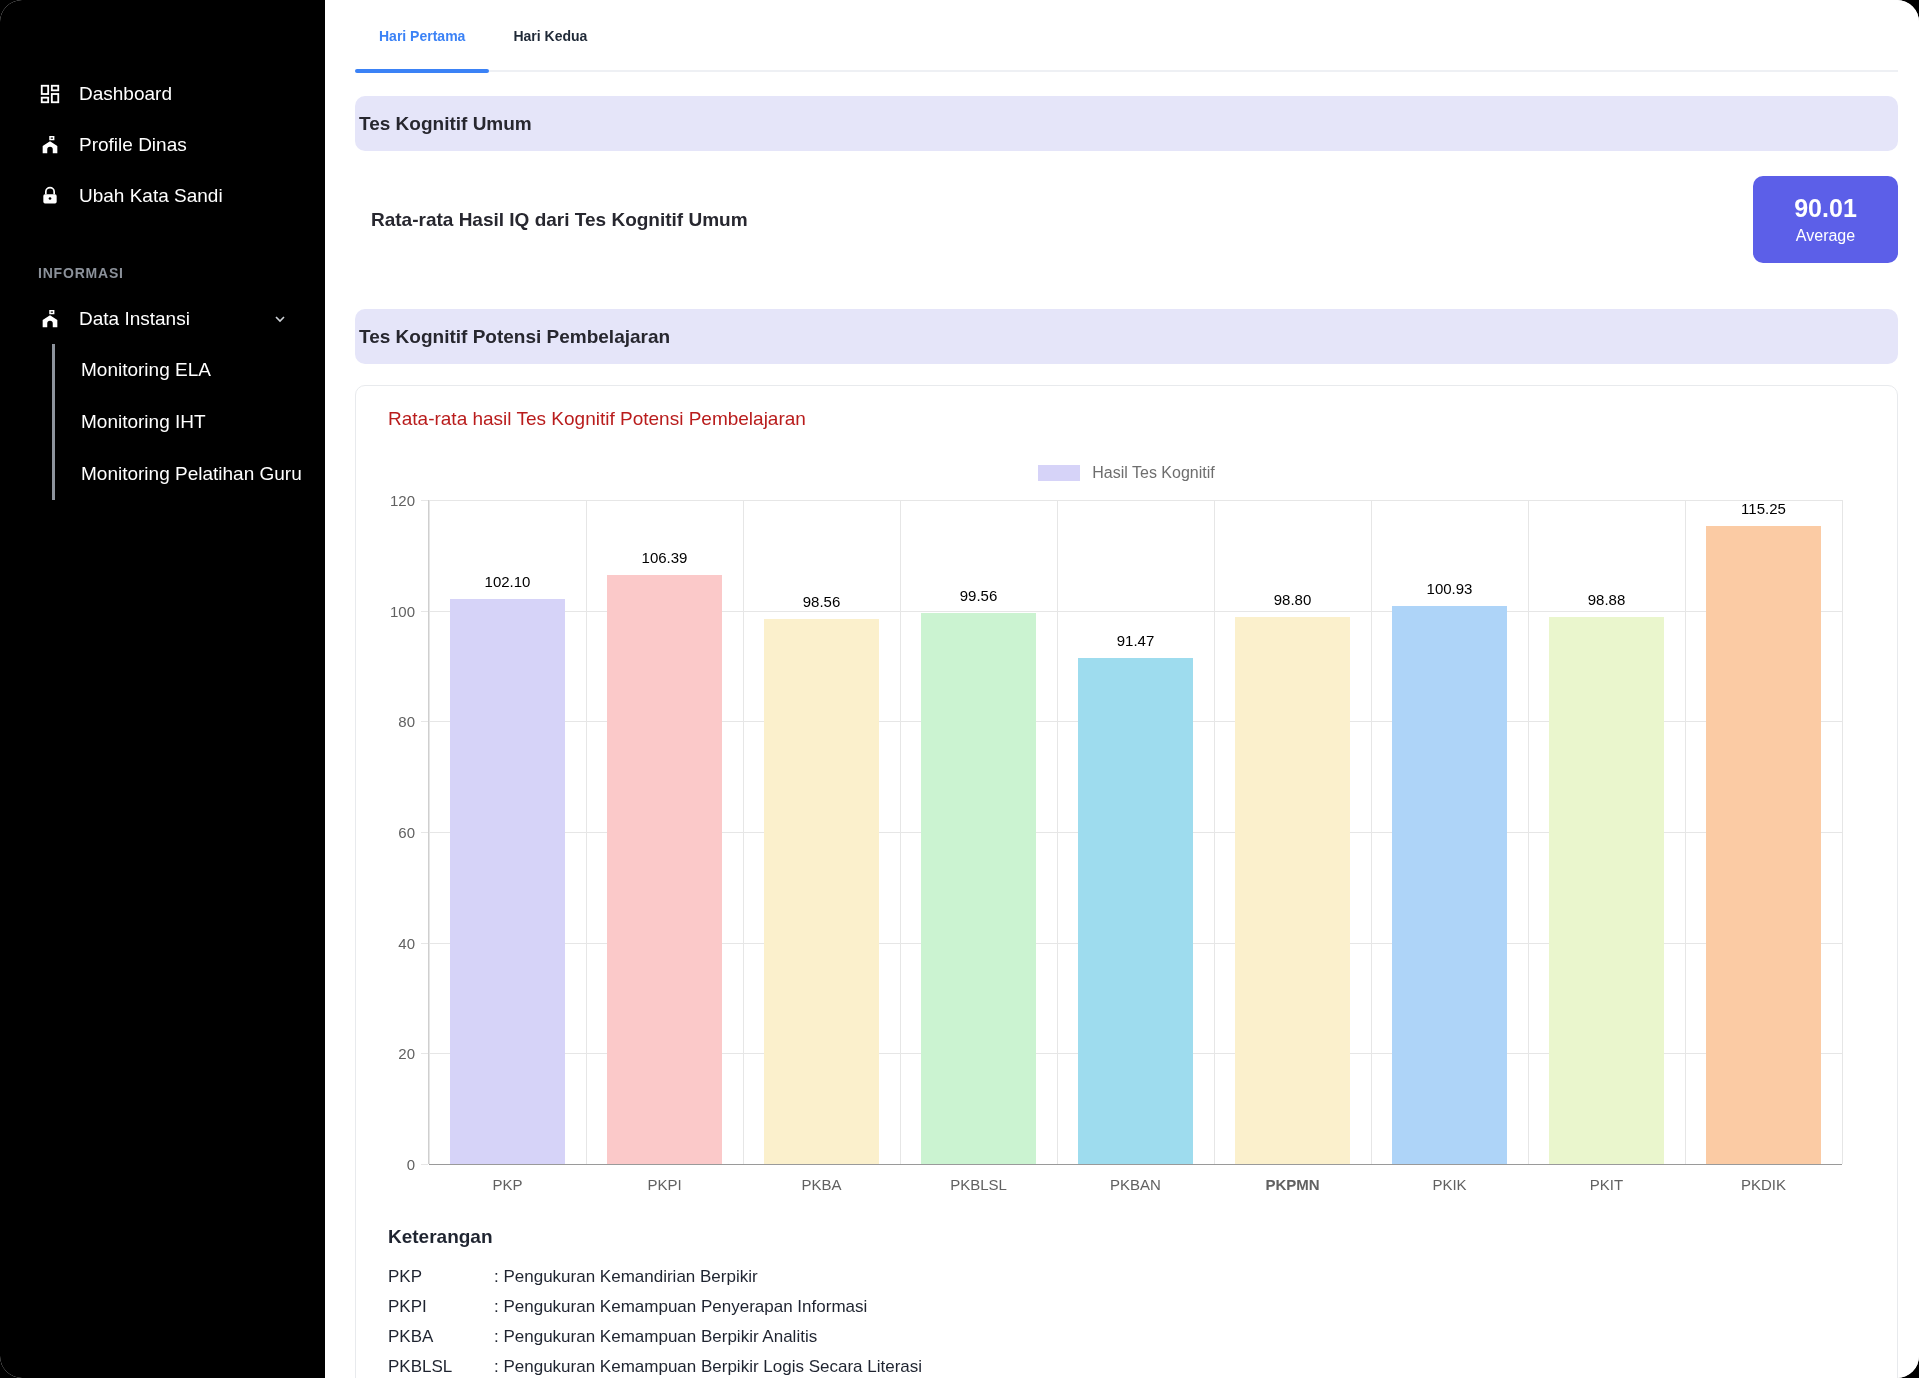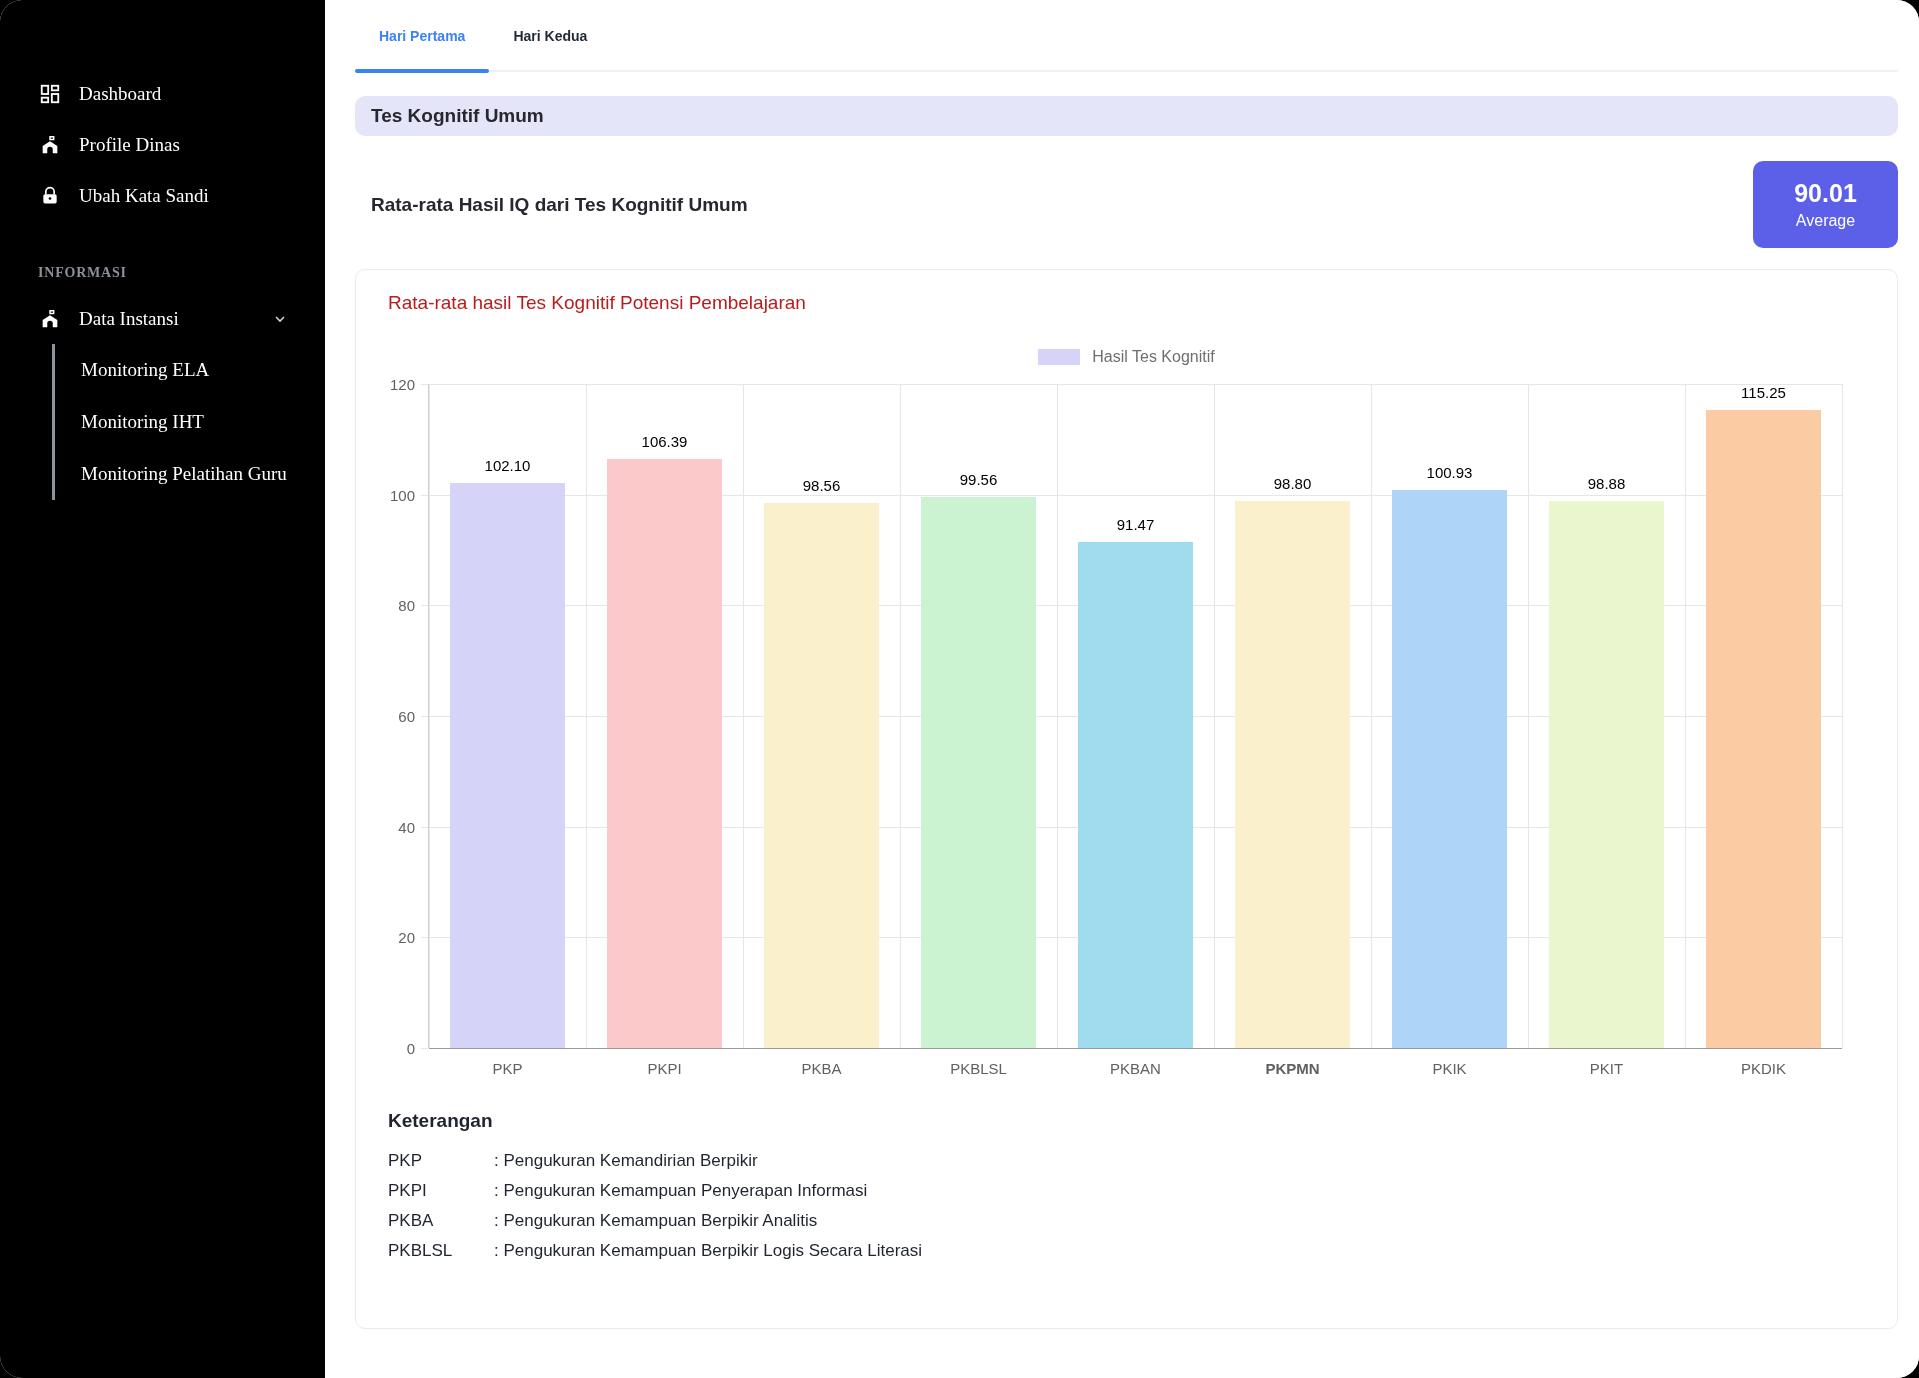--- a/index.html
+++ b/index.html
@@ -7,43 +7,43 @@
     font-family:"Liberation Sans","DejaVu Sans",sans-serif; }
   .app { width:1919px; height:1378px; border-radius:22px; overflow:hidden;
     display:flex; background:#fff; }
 
   
   .sidebar { width:325px; flex:none; background:#000; color:#fff; padding-top:20px; }
   .logo-row { display:flex; align-items:center; padding-left:38px; height:50px; }
   .logo-text { font-size:28px; font-weight:bold; letter-spacing:-0.5px; color:#fff; }
   .badge-dinas { margin-left:12px; background:linear-gradient(#58b55c,#3d9c42);
     color:#fff; font-size:16px; font-weight:bold; padding:4px 15px; border-radius:15px; }
-  .nav { margin-top:48px;font-family:Liberation Serif, serif; }
+  .nav { margin-top:48px; }
   .nav-item { display:flex; align-items:center; height:51px; padding-left:38px;
     font-size:19px; color:#fff; cursor:pointer; position:relative; }
   .nav-item .ico { width:24px; height:24px; margin-right:17px; display:flex;
     align-items:center; justify-content:center; flex:none; }
   .section-label { margin-top:32px; padding-left:38px; font-size:14px; font-weight:bold;
     color:#8b919a; letter-spacing:0.8px; height:40px; display:flex; align-items:center; }
   .chev { position:absolute; right:37px; top:50%; transform:translateY(-50%); }
   .sub-list { margin-left:52px; border-left:3px solid #8d939c; }
   .sub-item { display:flex; align-items:center; height:52px; padding-left:26px;
     font-size:19px; color:#fff; cursor:pointer; }
 
   
   .main { flex:1; background:#fff; padding:0 21px 0 30px; position:relative; }
   .tabs-row { display:flex; border-bottom:2px solid #eef0f4; }
   .tab { padding:28px 24px 26px; font-size:14px; font-weight:600; color:#1f2937;
     position:relative; cursor:pointer; }
   .tab.active { color:#3b82f6; }
   .tab.active::after { content:""; position:absolute; left:0; right:0; bottom:-3px;
     height:4px; background:#3b82f6; border-radius:2px; }
 
-  .banner { margin-top:24px; background:#e5e5f9; border-radius:10px; height:40px;
-    display:flex; align-items:center; padding-left:16px; font-size:19px;
+  .banner { margin-top:24px; background:#e5e5f9; border-radius:10px; height:55px;
+    display:flex; align-items:center; padding-left:4px; font-size:19px;
     font-weight:bold; color:#27272f; }
   .iq-row { margin-top:25px; display:flex; align-items:center;
     justify-content:space-between; height:87px; }
   .iq-label { font-size:19px; font-weight:bold; color:#27272f; padding-left:16px; }
   .avg-card { width:145px; height:87px; background:#5c5fe8; border-radius:10px;
     color:#fff; display:flex; flex-direction:column; align-items:center;
     justify-content:center; }
   .avg-value { font-size:25px; font-weight:600; }
   .avg-caption { font-size:16px; margin-top:4px; }
   .banner.second { margin-top:46px; }
@@ -161,20 +161,21 @@
     <div class="banner">Tes Kognitif Umum</div>
 
     <div class="iq-row">
       <div class="iq-label">Rata-rata Hasil IQ dari Tes Kognitif Umum</div>
       <div class="avg-card">
         <div class="avg-value">90.01</div>
         <div class="avg-caption">Average</div>
       </div>
     </div>
 
+    <div class="banner second">Tes Kognitif Potensi Pembelajaran</div>
 
     <div class="chart-card">
       <div class="chart-title">Rata-rata hasil Tes Kognitif Potensi Pembelajaran</div>
 
       <div class="legend-row">
         <span class="legend-swatch" style="background: rgb(214, 211, 248);"></span>
         <span class="legend-label">Hasil Tes Kognitif</span>
       </div>
 
       <div class="plot">

